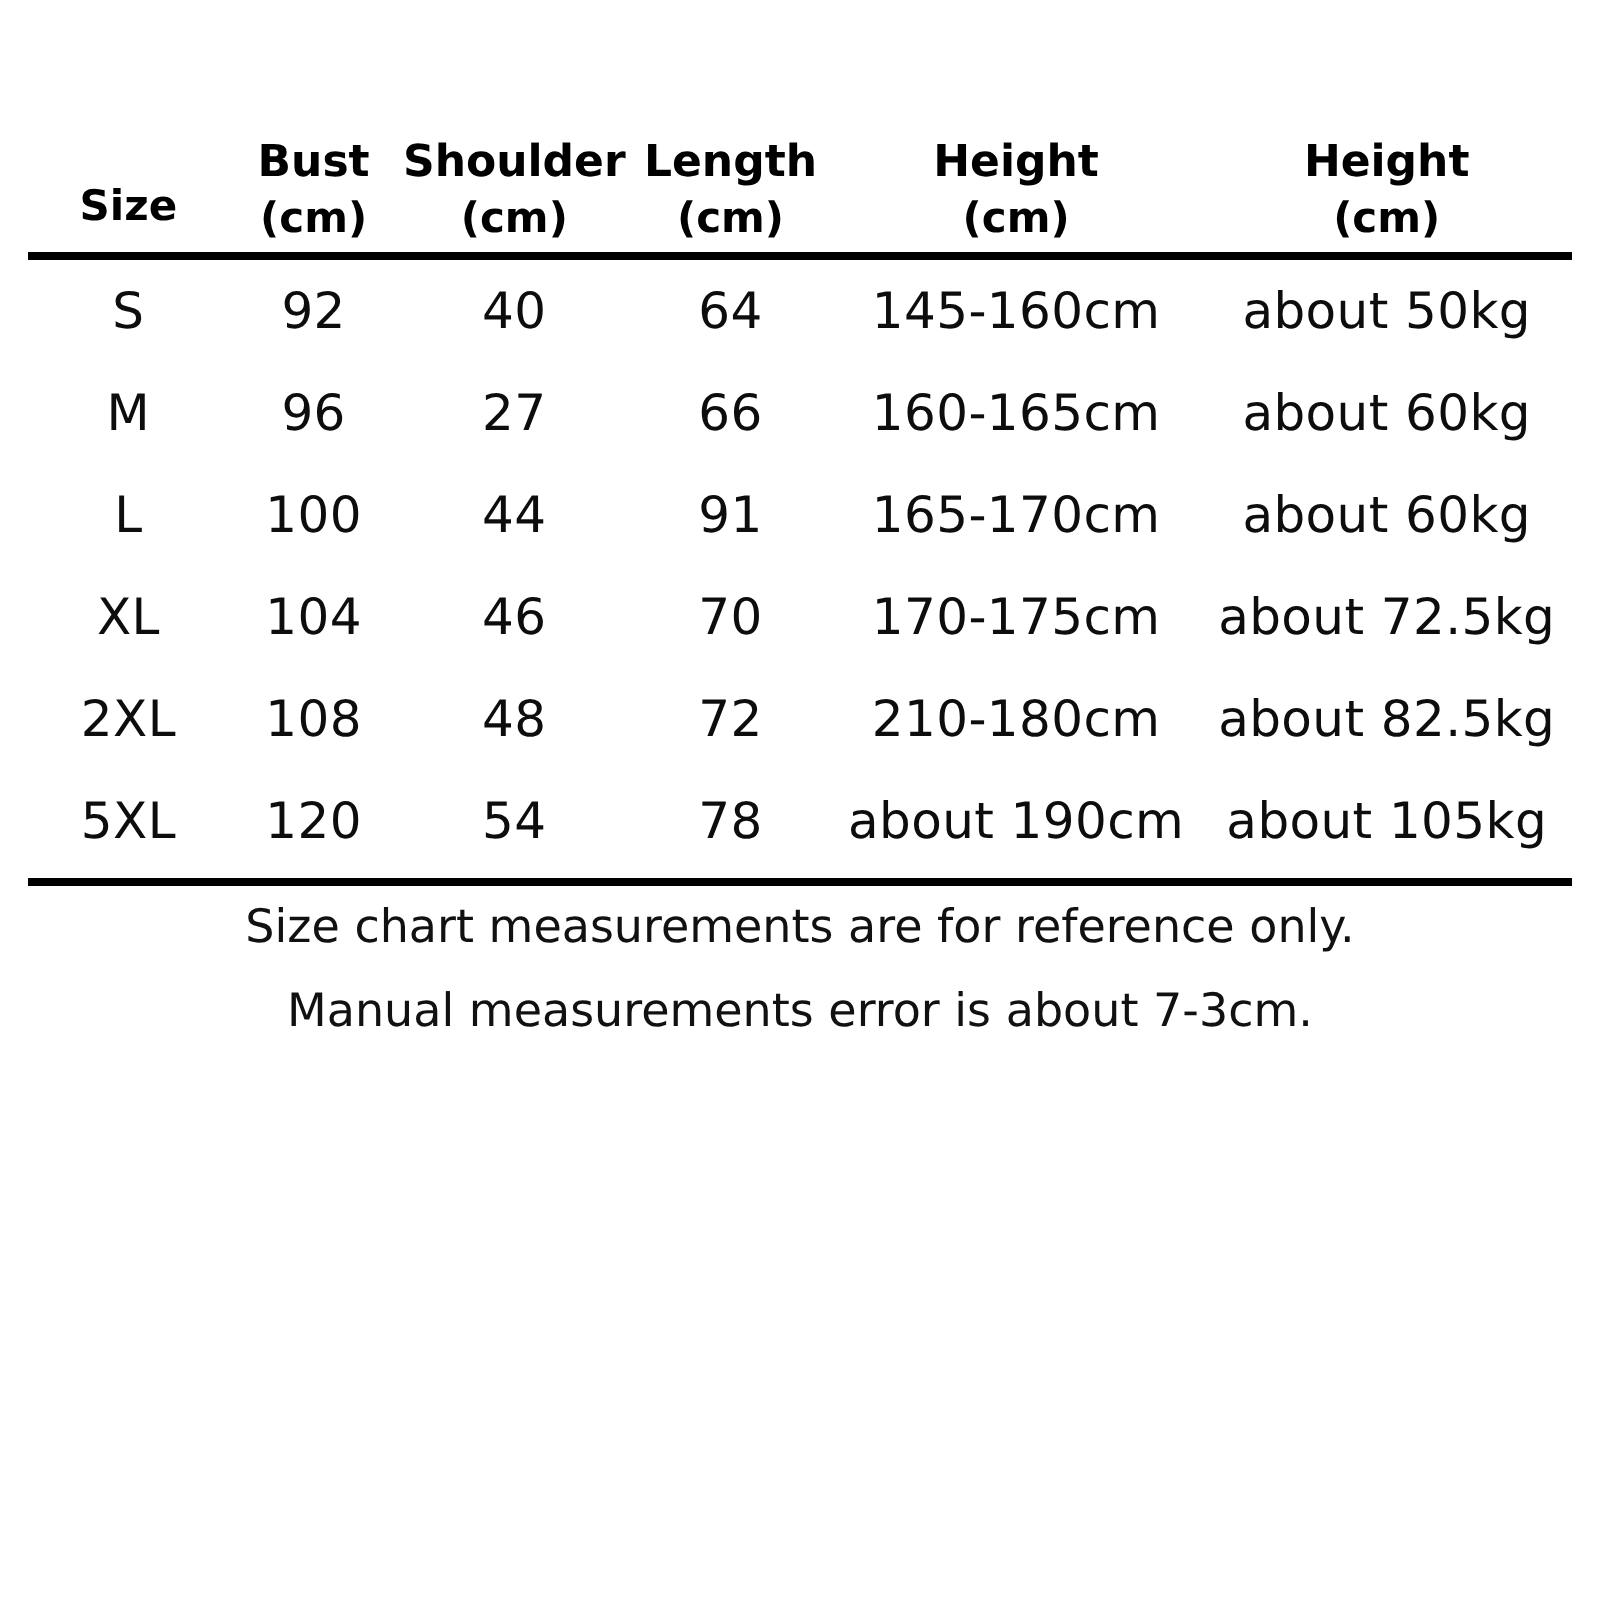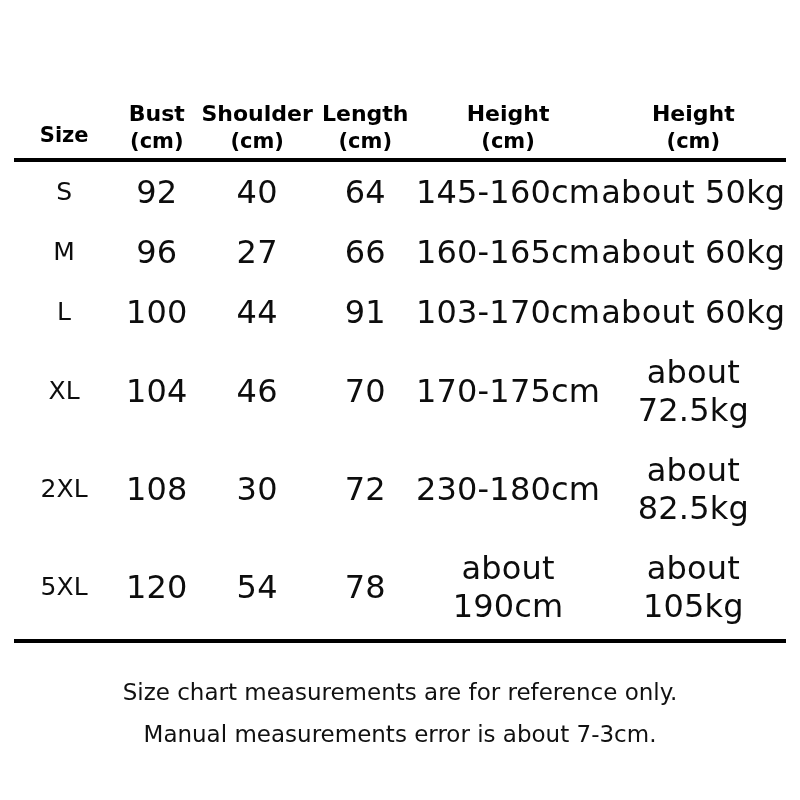--- a/index.html
+++ b/index.html
@@ -18,21 +18,21 @@
     position: relative;
     width: 800px;
     height: 800px;
     box-sizing: border-box;
     padding: 0 14px;
   }
   table.size-table {
     width: 100%;
     border-collapse: collapse;
     table-layout: fixed;
-    margin-top: 98px;
+    margin-top: 66px;
   }
   table.size-table col.c-size   { width: 13%; }
   table.size-table col.c-bust   { width: 11%; }
   table.size-table col.c-shoulder { width: 15%; }
   table.size-table col.c-length { width: 13%; }
   table.size-table col.c-height { width: 24%; }
   table.size-table col.c-weight { width: 24%; }
 
   thead th {
     font-weight: bold;
@@ -51,40 +51,39 @@
   thead th.head-size {
     font-size: 21px;
     vertical-align: middle;
     padding-top: 18px;
   }
   thead tr {
     border-bottom: 4px solid #000;
   }
   tbody td {
     text-align: center;
-    font-size: 32px;
+    font-size: 25px;
     padding: 11px 0;
     color: #0d0d0d;
     font-weight: 400;
     letter-spacing: 0.2px;
   }
   tbody td.cell-size {
     font-size: 25px;
   }
   tbody tr:last-child td {
     padding-bottom: 14px;
     text-align: center;
   }
   .table-bottom-rule {
     border-top: 4px solid #000;
     margin: 0 0 0 0;
   }
   .footnotes {
     text-align: center;
-    margin-top: 28px;
   }
   .footnotes div {
     font-size: 23px;
     line-height: 1.85;
     color: #111;
   }
 </style>
 </head>
 <body>
 
@@ -141,37 +140,37 @@
         <td>27</td>
         <td>66</td>
         <td>160-165cm</td>
         <td>about 60kg</td>
       </tr>
       <tr>
         <td class="cell-size">L</td>
         <td>100</td>
         <td>44</td>
         <td>91</td>
-        <td>103-170cm</td>
+        <td>165-170cm</td>
         <td>about 60kg</td>
       </tr>
       <tr>
         <td class="cell-size">XL</td>
         <td>104</td>
         <td>46</td>
         <td>70</td>
         <td>170-175cm</td>
         <td>about 72.5kg</td>
       </tr>
       <tr>
         <td class="cell-size">2XL</td>
         <td>108</td>
-        <td>30</td>
+        <td>48</td>
         <td>72</td>
-        <td>230-180cm</td>
+        <td>210-180cm</td>
         <td>about 82.5kg</td>
       </tr>
       <tr>
         <td class="cell-size">5XL</td>
         <td>120</td>
         <td>54</td>
         <td>78</td>
         <td>about 190cm</td>
         <td>about 105kg</td>
       </tr>

